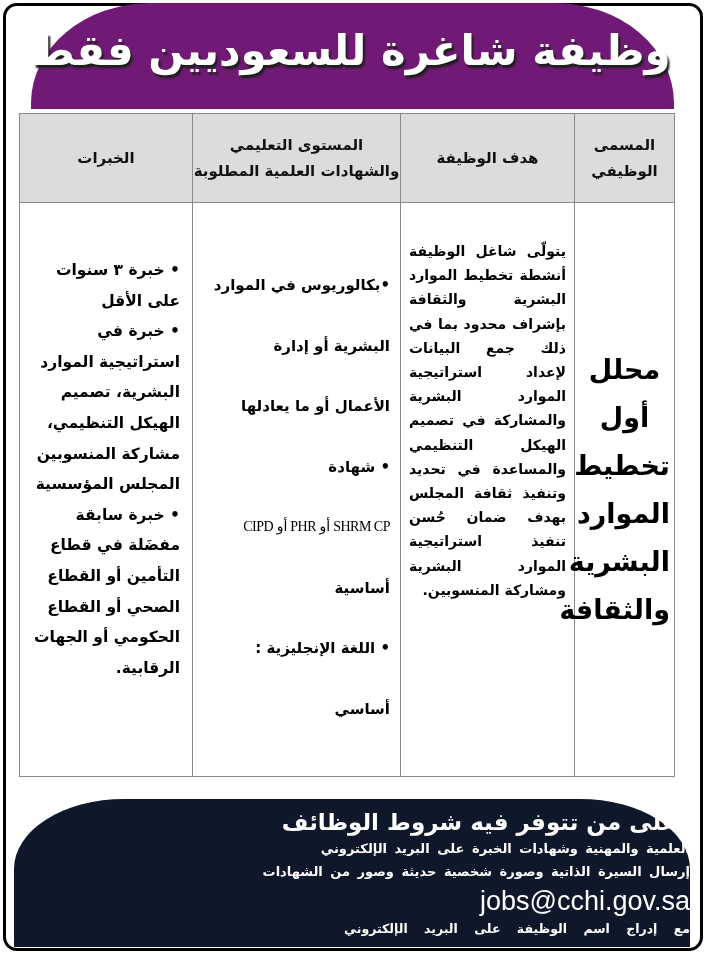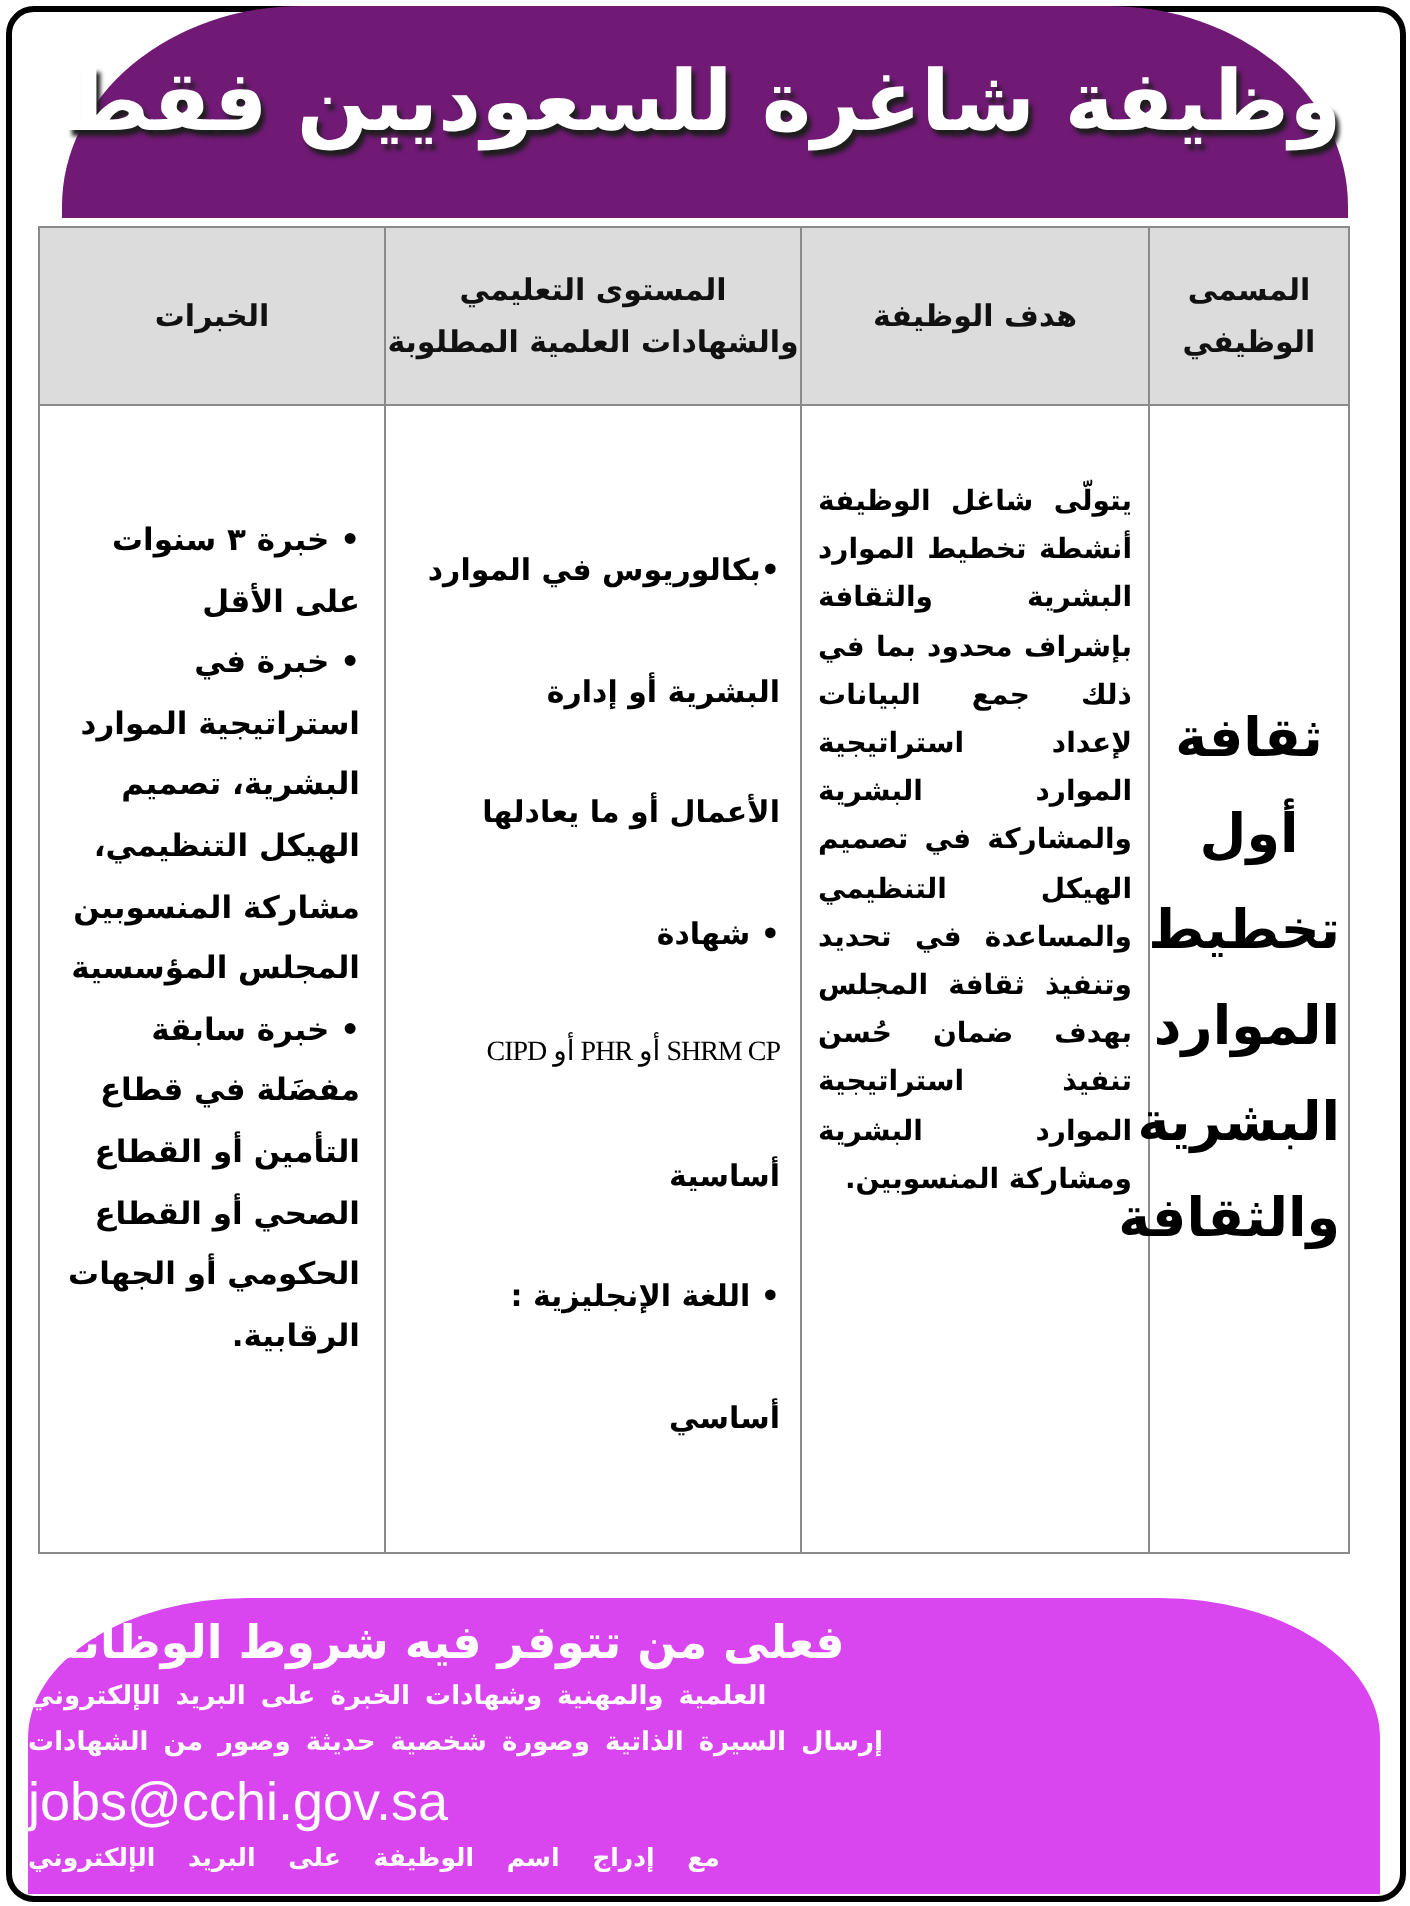--- a/index.html
+++ b/index.html
@@ -55,24 +55,24 @@
 
   td.cell-edu { padding: 52px 10px 0 8px; }
   .edu-line { font-size: 15px; line-height: 60.5px; text-align: right; white-space: nowrap; }
   .edu-line.latin { font-family: "Liberation Serif", serif; font-weight: normal; font-size: 14px; letter-spacing: -0.5px; }
 
   td.cell-exp { padding: 52px 12px 0 8px; }
   .exp-line { font-size: 15.5px; line-height: 30.6px; text-align: right; white-space: nowrap; }
 
   .footer-banner {
     position: absolute; left: 14px; top: 799px; width: 676px; height: 148px;
-    background: #d946ef;
+    background: #0f172a;
     border-top-left-radius: 110px 70px;
     border-top-right-radius: 110px 70px;
-    color: #fff; text-align: left; direction: rtl;
+    color: #fff; text-align: right; direction: rtl;
   }
   .footer-banner .f-head {
     font-size: 23px; font-weight: bold; line-height: 30px; margin-top: 8px;
   }
   .footer-banner .f-line {
     font-size: 13px; font-weight: bold; line-height: 23px; letter-spacing: 1.6px; word-spacing: 3px;
   }
   .footer-banner .f-email {
     direction: ltr; font-family: "Liberation Sans", sans-serif; font-size: 27px; line-height: 32px;
     margin: 2px 0 1px 0;
@@ -107,21 +107,21 @@
       <th>
         <div>المستوى التعليمي</div>
         <div>والشهادات العلمية المطلوبة</div>
       </th>
       <th>الخبرات</th>
     </tr>
   </thead>
   <tbody>
     <tr>
       <td class="cell-title">
-        <div>ثقافة أول</div>
+        <div>محلل أول</div>
         <div>تخطيط</div>
         <div>الموارد</div>
         <div>البشرية</div>
         <div>والثقافة</div>
       </td>
       <td class="cell-goal">
         <div class="goal-text">يتولّى شاغل الوظيفة أنشطة تخطيط الموارد البشرية والثقافة بإشراف محدود بما في ذلك جمع البيانات لإعداد استراتيجية الموارد البشرية والمشاركة في تصميم الهيكل التنظيمي والمساعدة في تحديد وتنفيذ ثقافة المجلس بهدف ضمان حُسن تنفيذ استراتيجية الموارد البشرية ومشاركة المنسوبين.</div>
       </td>
       <td class="cell-edu">
         <div class="edu-line">•بكالوريوس في الموارد</div>

